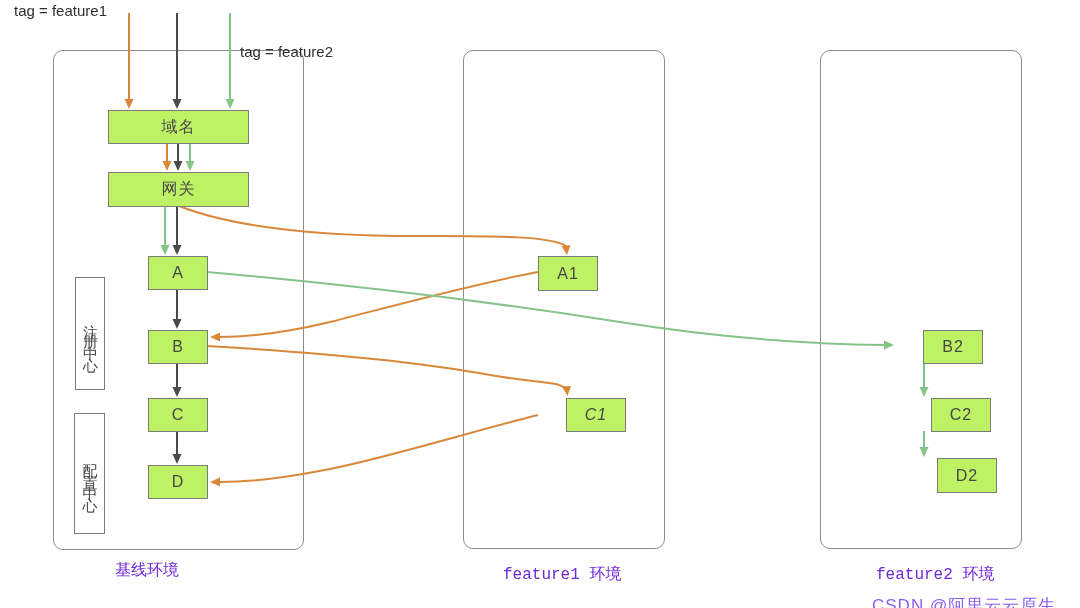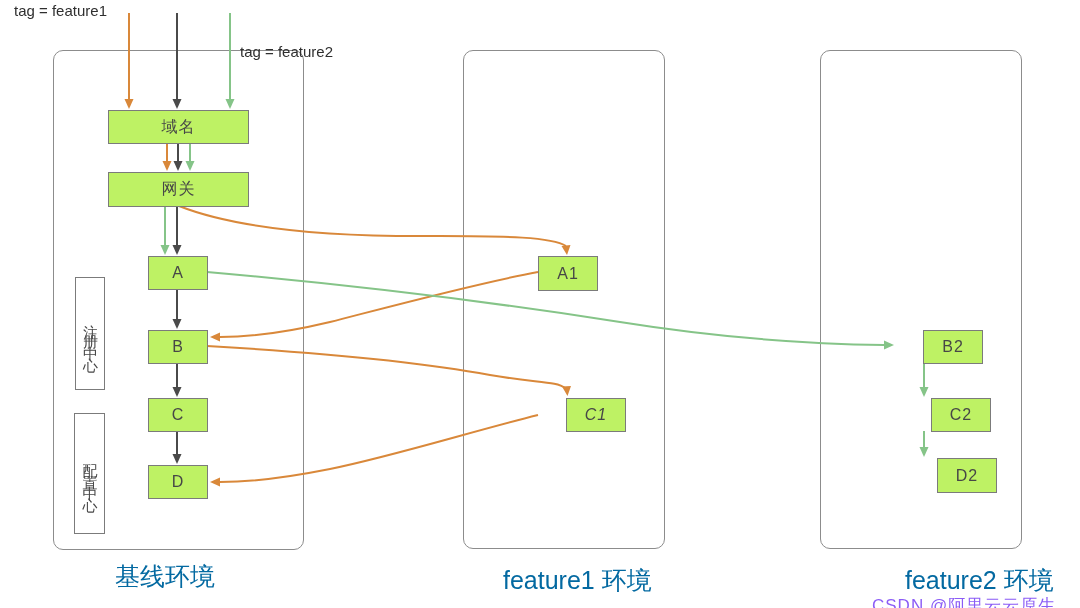--- a/index.html
+++ b/index.html
@@ -18,21 +18,21 @@
   .vbox{
     position:absolute;border:1.4px solid #7b7b7b;background:#ffffff;z-index:3;
     display:flex;align-items:center;justify-content:center;
     writing-mode:vertical-lr;text-orientation:upright;
     font-size:15px;color:#474747;letter-spacing:11px;
   }
   .taglabel{
     position:absolute;font-size:15px;color:#2f2f2f;z-index:4;white-space:nowrap;
   }
   .envlabel{
-    position:absolute;font-size:25px;color:#0369a1;z-index:4;white-space:nowrap;
+    position:absolute;font-size:16px;color:#6d28d9;z-index:4;white-space:nowrap;font-family:Liberation Mono, monospace;
   }
   .watermark{
     position:absolute;font-size:17px;color:#8b5cf6;z-index:5;white-space:nowrap;letter-spacing:1px;margin-top:13px;
   }
   svg.arrows{position:absolute;left:0;top:0;z-index:2;}
   svg .ln{fill:none;stroke-width:2;}
 </style>
 </head>
 <body>
 
@@ -138,17 +138,17 @@
 
   <div class="node" style="left:538px;top:256px;width:58px;height:33px;">A1</div>
   <div class="node" style="left:566px;top:398px;width:58px;height:32px;font-style:italic;">C1</div>
 
   <div class="node" style="left:923px;top:330px;width:58px;height:32px;">B2</div>
   <div class="node" style="left:895px;top:398px;width:58px;height:32px;margin-left:36px;">C2</div>
   <div class="node" style="left:937px;top:458px;width:58px;height:33px;">D2</div>
 
   <div class="envlabel" style="left:115px;top:560px;">基线环境</div>
   <div class="envlabel" style="left:503px;top:564px;">feature1 环境</div>
-  <div class="envlabel" style="left:905px;top:564px;">feature2 环境</div>
+  <div class="envlabel" style="left:876px;top:564px;">feature2 环境</div>
 
   <div class="watermark" style="left:872px;top:581px;">CSDN @阿里云云原生</div>
 
 </div>
 
 </body></html>

